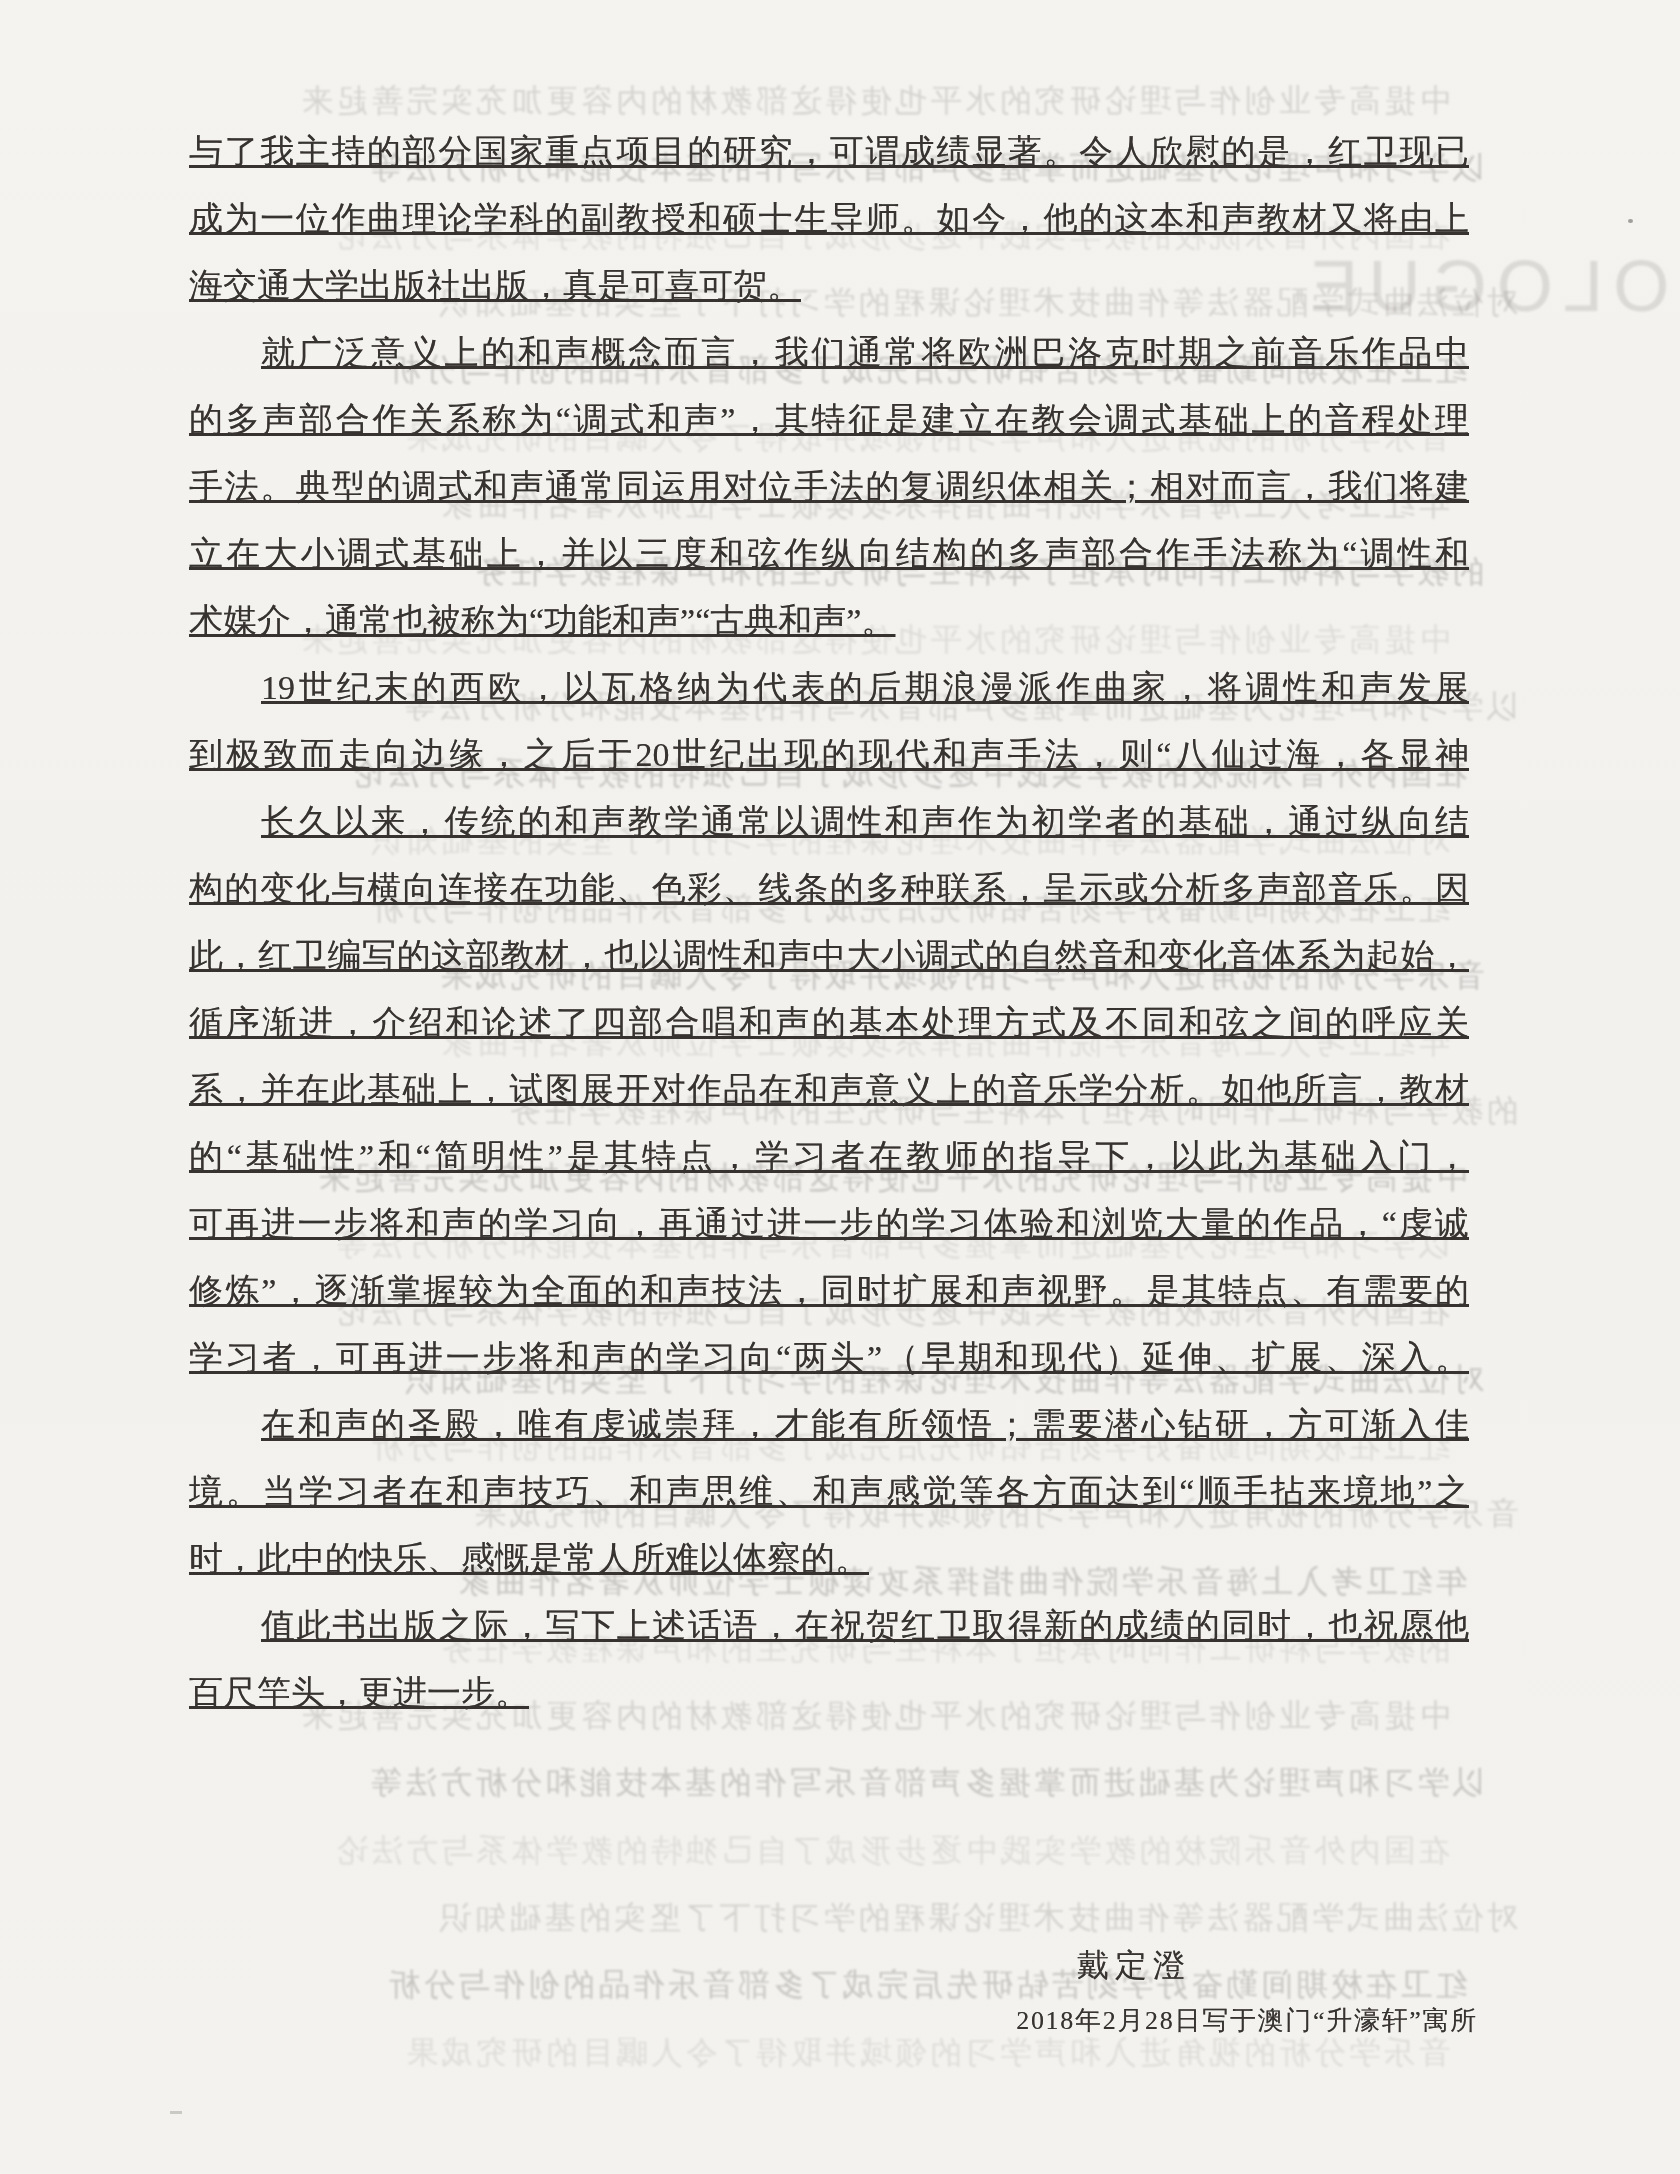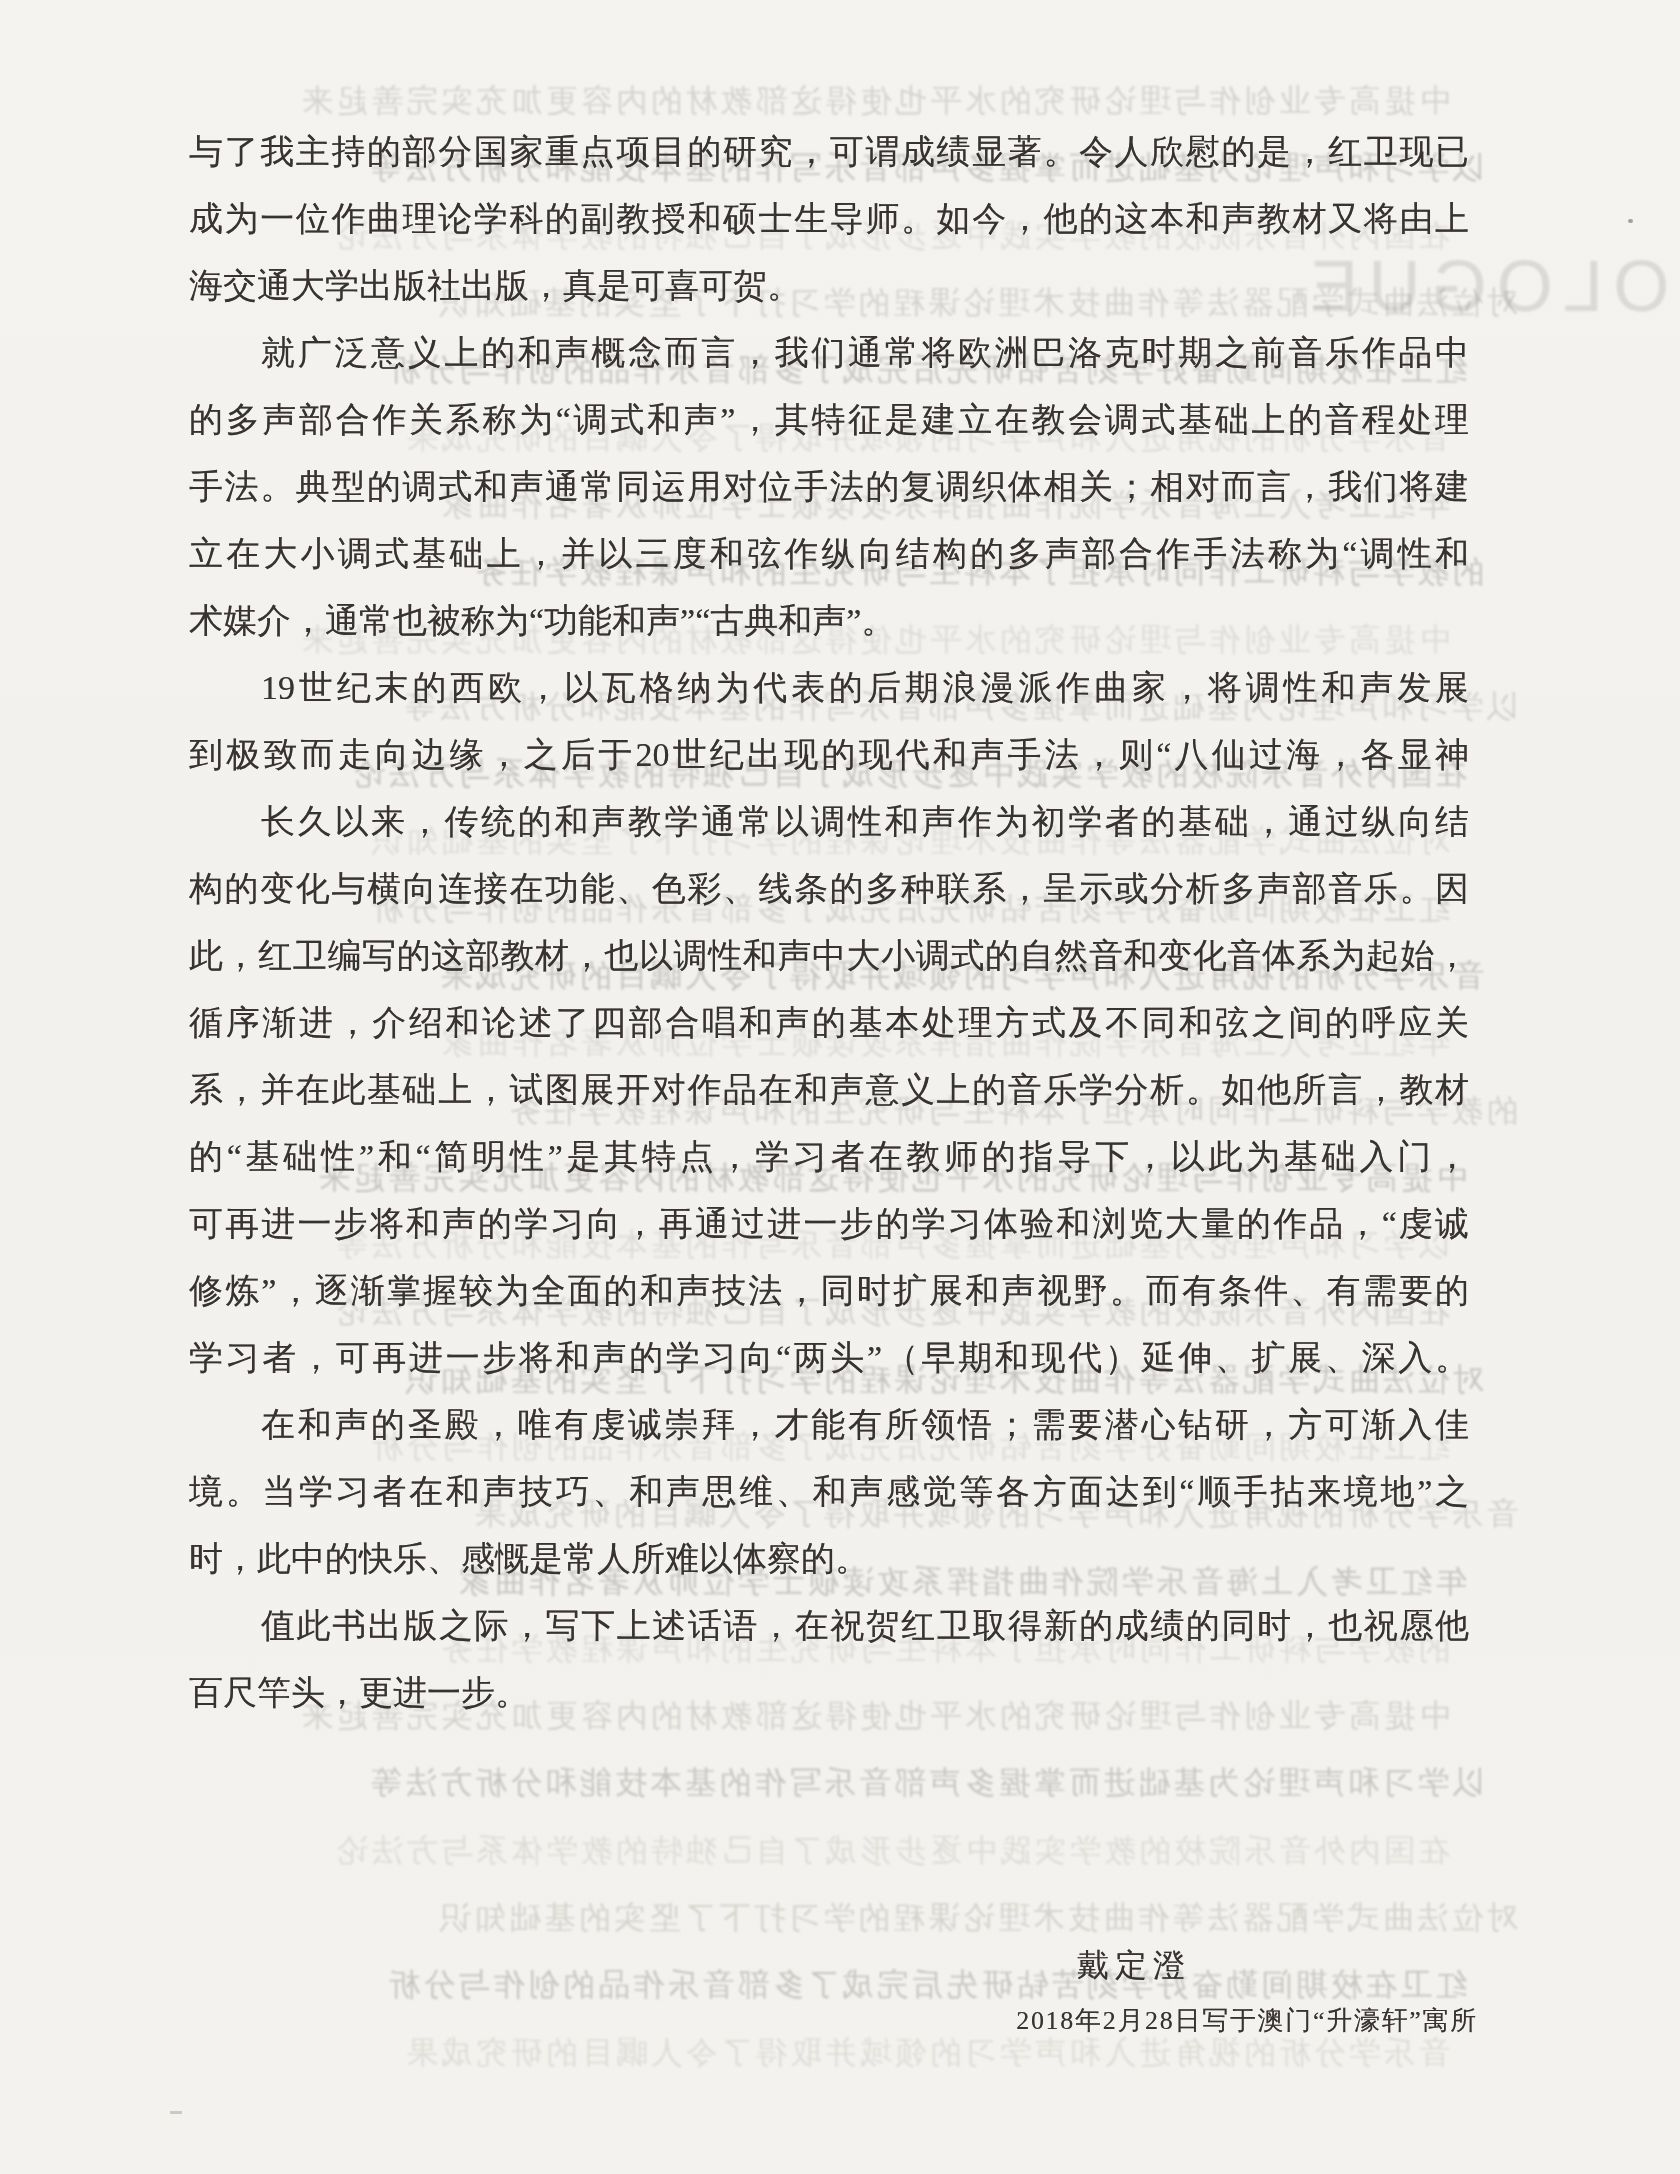--- a/index.html
+++ b/index.html
@@ -46,20 +46,21 @@
   }
 
   
   .text-block {
     position: absolute;
     left: 189px; top: 118px;
     width: 1280px;
     font-size: 34px;
     color: #363330;
     text-shadow: 0 0 0.6px rgba(54, 51, 48, 0.55);
+    text-decoration: underline;
   }
   .line {
     height: 67px;
     line-height: 67px;
     text-align: justify;
     text-align-last: justify;
     text-justify: inter-character;
     white-space: nowrap;
   }
   .line.last {
@@ -155,21 +156,21 @@
       <div class="line last">术媒介，通常也被称为“功能和声”“古典和声”。</div>
       <div class="line indent">19世纪末的西欧，以瓦格纳为代表的后期浪漫派作曲家，将调性和声发展</div>
       <div class="line">到极致而走向边缘，之后于20世纪出现的现代和声手法，则“八仙过海，各显神</div>
       <div class="line indent">长久以来，传统的和声教学通常以调性和声作为初学者的基础，通过纵向结</div>
       <div class="line">构的变化与横向连接在功能、色彩、线条的多种联系，呈示或分析多声部音乐。因</div>
       <div class="line">此，红卫编写的这部教材，也以调性和声中大小调式的自然音和变化音体系为起始，</div>
       <div class="line">循序渐进，介绍和论述了四部合唱和声的基本处理方式及不同和弦之间的呼应关</div>
       <div class="line">系，并在此基础上，试图展开对作品在和声意义上的音乐学分析。如他所言，教材</div>
       <div class="line">的“基础性”和“简明性”是其特点，学习者在教师的指导下，以此为基础入门，</div>
       <div class="line">可再进一步将和声的学习向，再通过进一步的学习体验和浏览大量的作品，“虔诚</div>
-      <div class="line">修炼”，逐渐掌握较为全面的和声技法，同时扩展和声视野。而有条件、有需要的</div>
+      <div class="line">修炼”，逐渐掌握较为全面的和声技法，同时扩展和声视野。是其特点、有需要的</div>
       <div class="line">学习者，可再进一步将和声的学习向“两头”（早期和现代）延伸、扩展、深入。</div>
       <div class="line indent">在和声的圣殿，唯有虔诚崇拜，才能有所领悟；需要潜心钻研，方可渐入佳</div>
       <div class="line">境。当学习者在和声技巧、和声思维、和声感觉等各方面达到“顺手拈来境地”之</div>
       <div class="line last">时，此中的快乐、感慨是常人所难以体察的。</div>
       <div class="line indent">值此书出版之际，写下上述话语，在祝贺红卫取得新的成绩的同时，也祝愿他</div>
       <div class="line last">百尺竿头，更进一步。</div>
     </main>
 
   <div class="signature">戴定澄</div>
 

